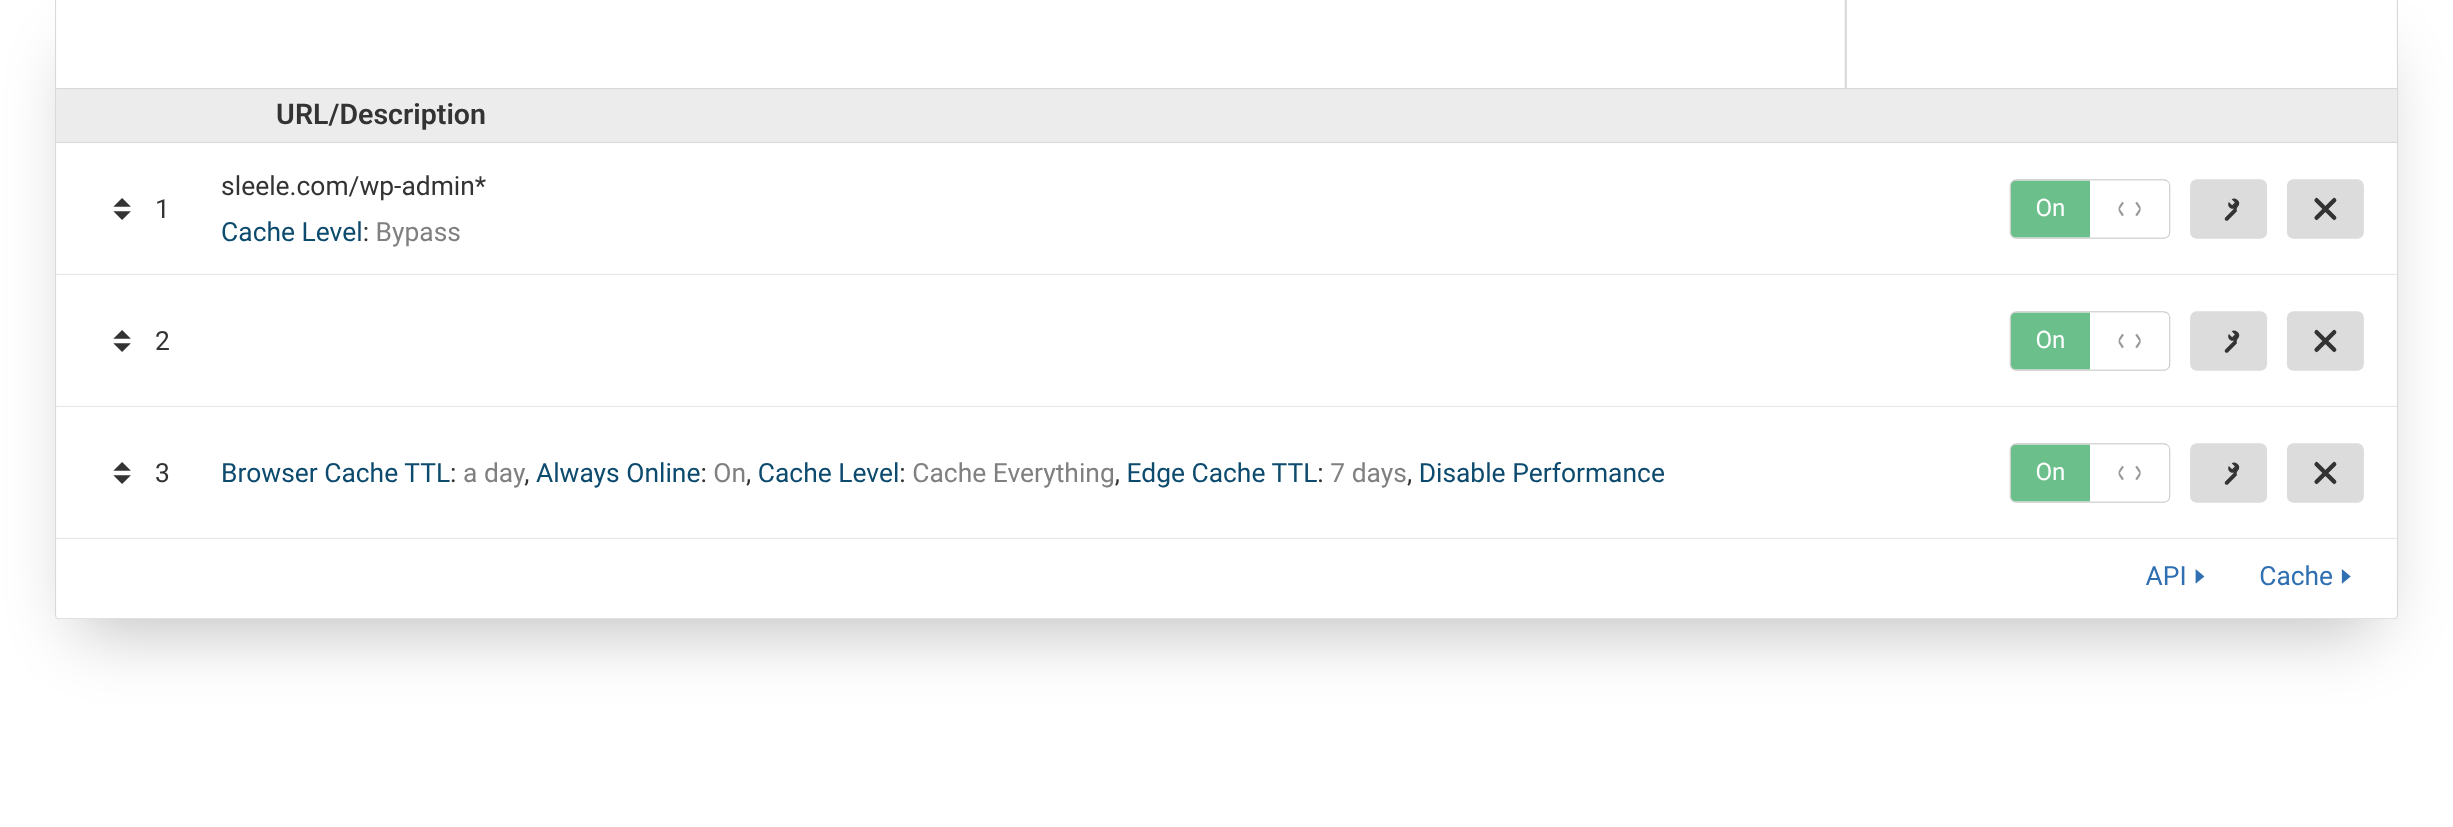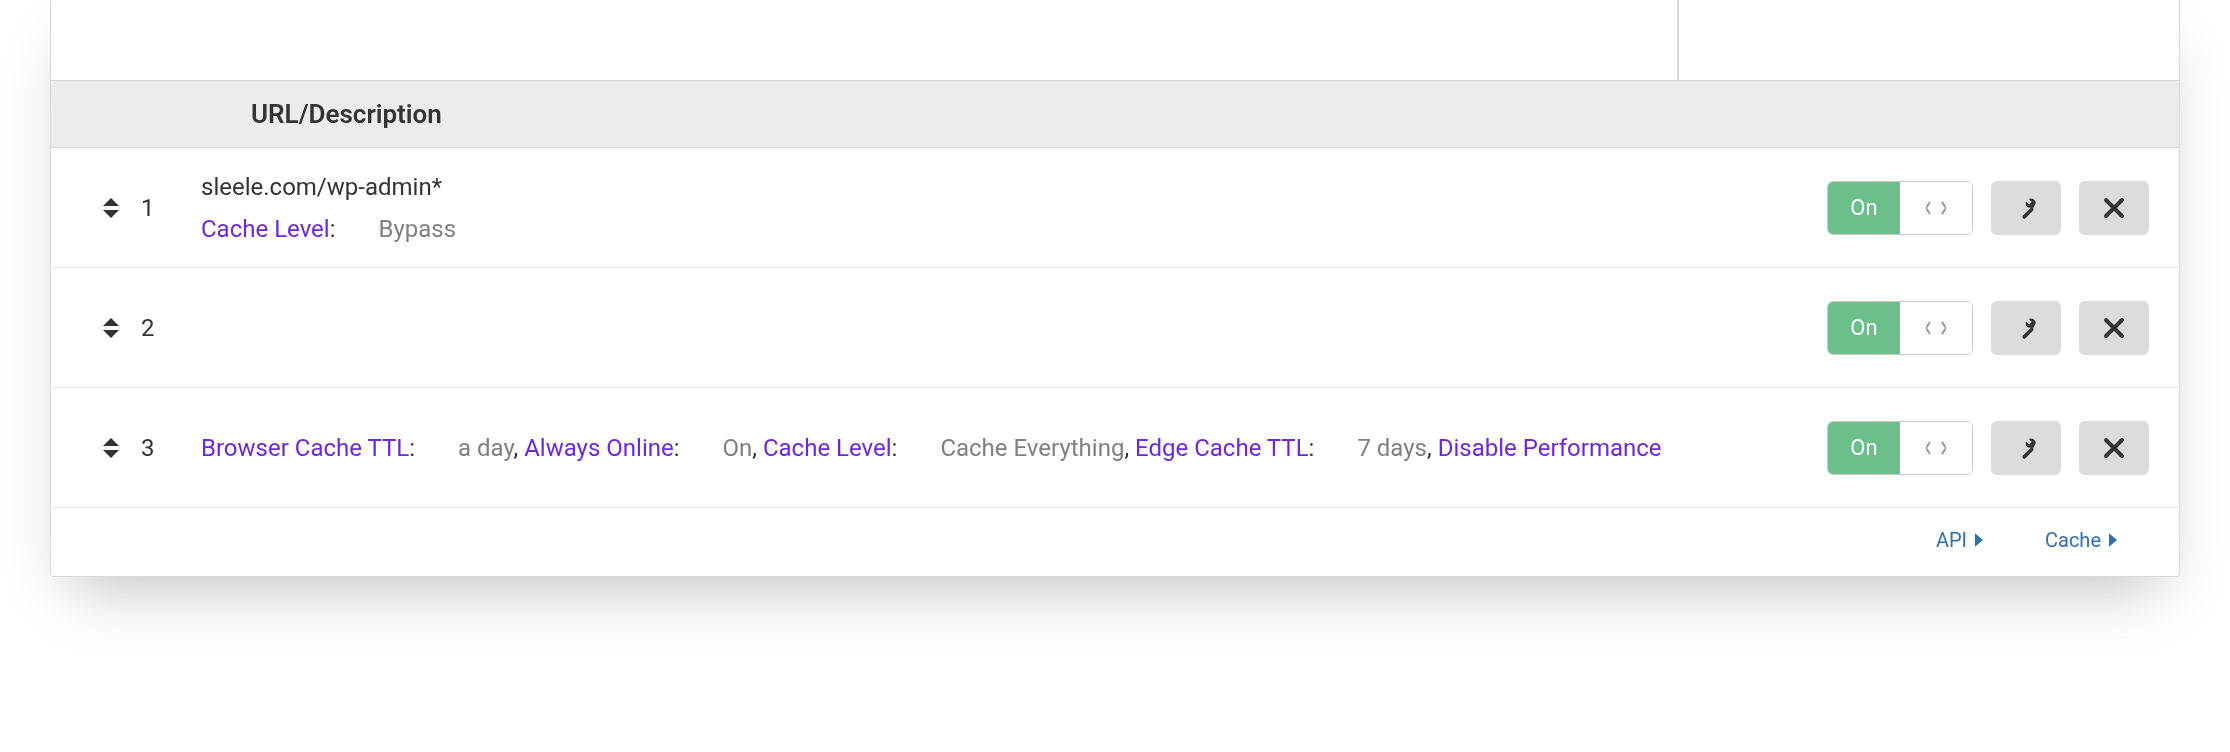--- a/index.html
+++ b/index.html
@@ -37,21 +37,21 @@
   .topbar .right-blank {
     width: 500px;
   }
 
   .header-row {
     display: flex;
     align-items: center;
     background: #ececec;
     border-top: 1px solid #d9d9d9;
     border-bottom: 1px solid #d9d9d9;
-    height: 68px;
+    height: 50px;
     padding: 0 30px 0 200px;
     font-weight: 600;
     font-size: 26px;
     color: #333;
   }
 
   .rule-row {
     display: flex;
     align-items: center;
     border-bottom: 1px solid #e6e6e6;
@@ -78,22 +78,22 @@
     padding-right: 30px;
     line-height: 1.5;
   }
   .url-line {
     color: #333;
     margin-bottom: 6px;
   }
   .settings-line {
     color: #333;
   }
-  .setting-label { color: #6d28d9; margin-top: 36px; }
-  .setting-value { color: #808080; margin-left: 37px; }
+  .setting-label { color: #0c4a6e; margin-top: 36px; }
+  .setting-value { color: #808080; }
 
   .col-actions {
     display: flex;
     align-items: center;
     gap: 18px;
     flex-shrink: 0;
   }
 
   
   .toggle {
@@ -147,23 +147,23 @@
     cursor: grab;
     color: #333;
   }
   .sort-handle svg { width: 20px; height: 24px; }
 
   
   .footer {
     display: flex;
     justify-content: flex-end;
     align-items: center;
-    gap: 60px;
-    padding: 20px 60px 24px 40px;
-    font-size: 20px;
+    gap: 48px;
+    padding: 20px 40px 24px 40px;
+    font-size: 24px;
   }
   .footer a {
     color: #2f6fb2;
     text-decoration: none;
     display: inline-flex;
     align-items: center;
     gap: 6px;
     cursor: pointer;
   }
   .footer a svg { width: 12px; height: 16px; }

